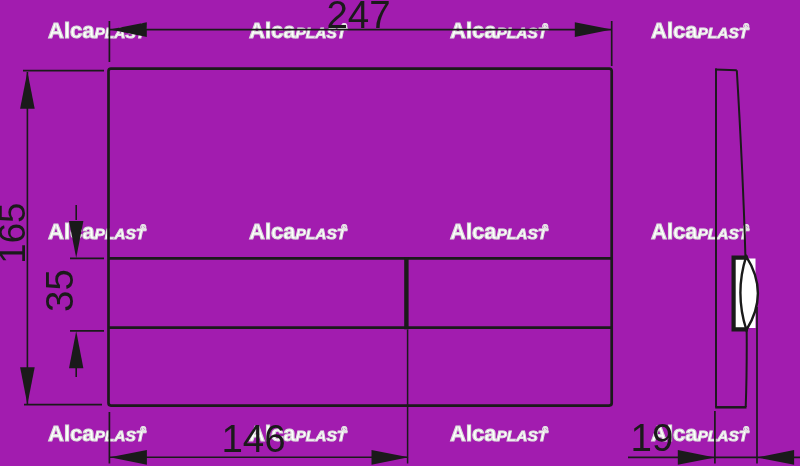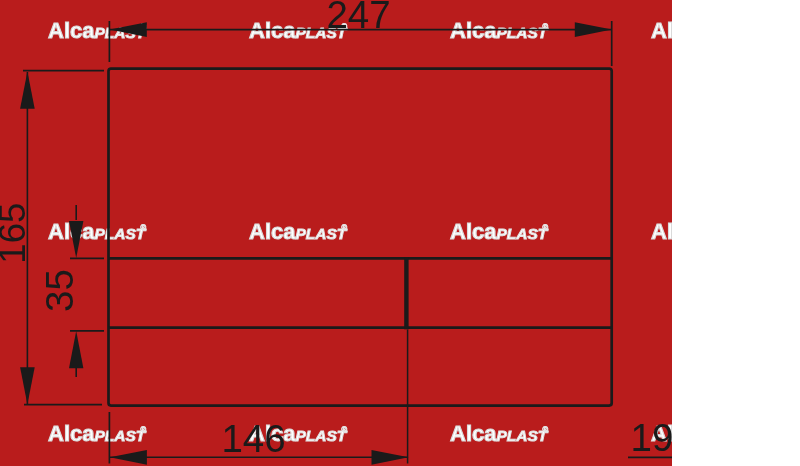--- a/index.html
+++ b/index.html
@@ -1,16 +1,16 @@
 <!DOCTYPE html>
 <html><head>
 <meta charset="utf-8">
 <style>
   html,body{margin:0;padding:0;background:#ffffff;}
-  #page{position:relative;width:672px;height:466px;overflow:hidden;background:#b91c1c;
+  #page{position:relative;width:800px;height:466px;overflow:hidden;background:#a21caf;
         font-family:"Liberation Sans", sans-serif;}
   svg{display:block}
 </style>
 </head>
 <body>
 <div id="page">
 <svg width="800" height="466" viewBox="0 0 800 466" xmlns="http://www.w3.org/2000/svg">
   <defs>
     <g id="wm">
       <text x="0" y="0" font-family="Liberation Sans, sans-serif" font-weight="bold" font-size="22" fill="#ffffff" stroke="#dadada" stroke-width="1.15">Alca</text>

